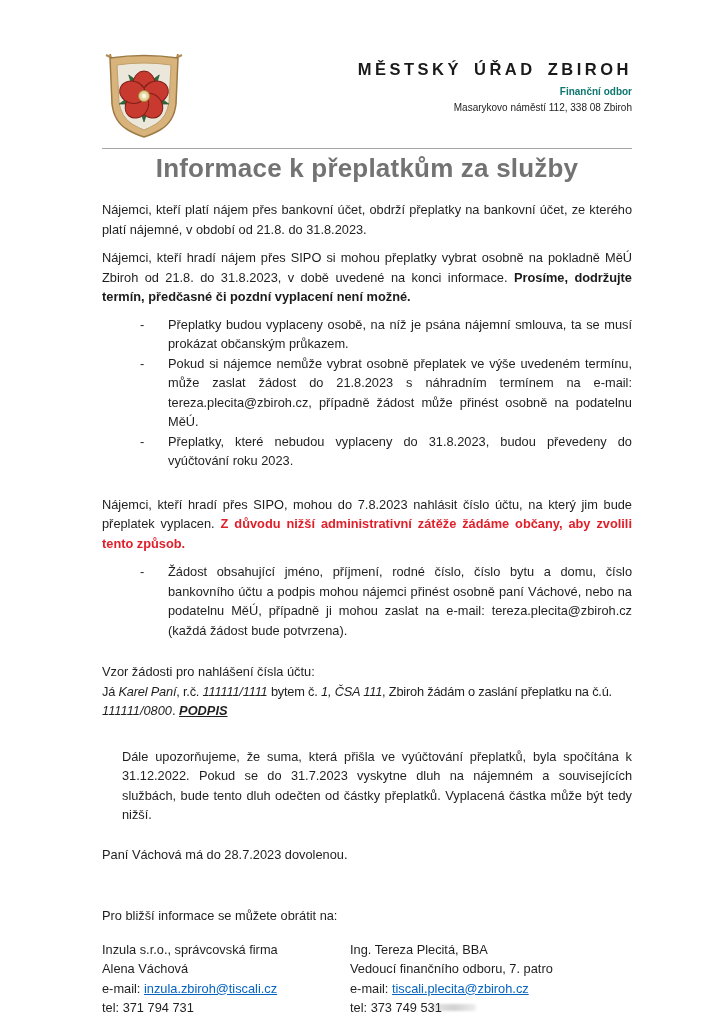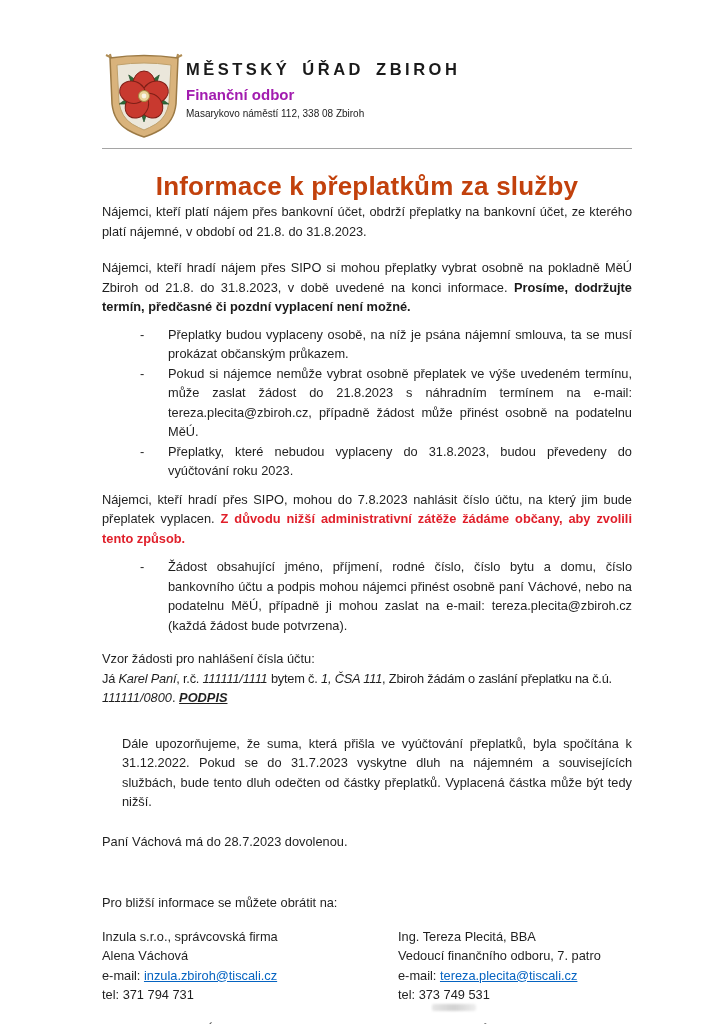--- a/index.html
+++ b/index.html
@@ -11,74 +11,74 @@
     background:#ffffff;
     font-family:"Liberation Sans", sans-serif;
     color:#1f1f1f;
     overflow:hidden;
   }
   .content { padding:0 92px 0 102px; }
 
   
   .letterhead { display:flex; margin-top:50px; align-items:flex-start; }
   .crest { width:84px; height:92px; flex:0 0 84px; }
-  .header-text { flex:1; text-align:left; padding-top:10px; }
+  .header-text { flex:1; text-align:right; padding-top:10px; }
   .office-name {
     font-size:16.5px; font-weight:bold; letter-spacing:3.5px;
     color:#1a1a1a; word-spacing:4px;
   }
-  .dept-name { font-size:15px; font-weight:bold; margin-top:7px; color:#a21caf; }
+  .dept-name { font-size:10px; font-weight:bold; margin-top:7px; color:#0f766e; }
   .office-addr { font-size:10px; margin-top:5px; color:#222; }
   .header-rule { border:none; border-top:1.4px solid #8f8f8f; margin-top:6px; opacity:.8; }
 
   
   .doc-title {
-    margin-top:22px;
+    margin-top:4px;
     text-align:center;
     font-size:26px; font-weight:bold;
-    color:#c2410c;
+    color:#737373;
     letter-spacing:.2px;
   }
 
   
   .body-text { font-size:12.8px; line-height:19.5px; }
   p.para { text-align:justify; }
-  .p1 { }
-  .p2 { margin-top:17px; }
+  .p1 { margin-top:16px; }
+  .p2 { margin-top:9px; }
   b.dark { font-weight:bold; color:#1a1a1a; }
   .red-bold { font-weight:bold; color:#e01f2a; }
 
   .bullet-list { margin-top:8px; }
   .bullet-list-2 { margin-top:9px; }
   .bullet {
     position:relative;
     padding-left:66px;
     text-align:justify;
   }
   .bullet::before {
     content:"-";
     position:absolute; left:38px; top:0;
   }
 
-  .p3 { margin-top:9px; }
+  .p3 { margin-top:24px; }
 
-  .vzor { margin-top:14px; }
+  .vzor { margin-top:22px; }
   .vzor-line { white-space:nowrap; letter-spacing:-0.2px; }
   .vzor i { font-style:italic; }
   .podpis { font-weight:bold; font-style:italic;text-decoration:underline; }
 
   .p4 { margin-top:26px;margin-left:20px; }
   .p5 { margin-top:20px; }
   .contact-intro { margin-top:42px; }
 
   
   .contacts { display:flex; margin-top:14px; }
   .contact-col { line-height:19.5px; }
   .contact-col.left { width:248px; flex:0 0 248px; }
-  .contact-col.right { flex:1;margin-left:48px; }
+  .contact-col.right { flex:1; }
   a.email-link { color:#0563c1; text-decoration:underline; }
 
   
   .hours { margin-top:15px; line-height:19.5px; }
 
   
   .scan-artifact {
     position:absolute;
     left:432px; top:1004px;
     width:44px; height:7px;
@@ -163,21 +163,21 @@
       <div class="contacts">
         <div class="contact-col left">
           <div>Inzula s.r.o., správcovská firma</div>
           <div>Alena Váchová</div>
           <div><span>e-mail: </span><a class="email-link" href="#">inzula.zbiroh@tiscali.cz</a></div>
           <div>tel: 371 794 731</div>
         </div>
         <div class="contact-col right">
           <div>Ing. Tereza Plecitá, BBA</div>
           <div>Vedoucí finančního odboru, 7. patro</div>
-          <div><span>e-mail: </span><a class="email-link" href="#">tereza.plecita@tiscali.cz</a></div>
+          <div><span>e-mail: </span><a class="email-link" href="#">tiscali.plecita@zbiroh.cz</a></div>
           <div>tel: 373 749 531</div>
         </div>
       </div>
 
       <div class="hours">
         <div>Provozní doba MěÚ Zbiroh pro podání žádostí a vyplácení přeplatků</div>
 
       </div>
 
     </div>

